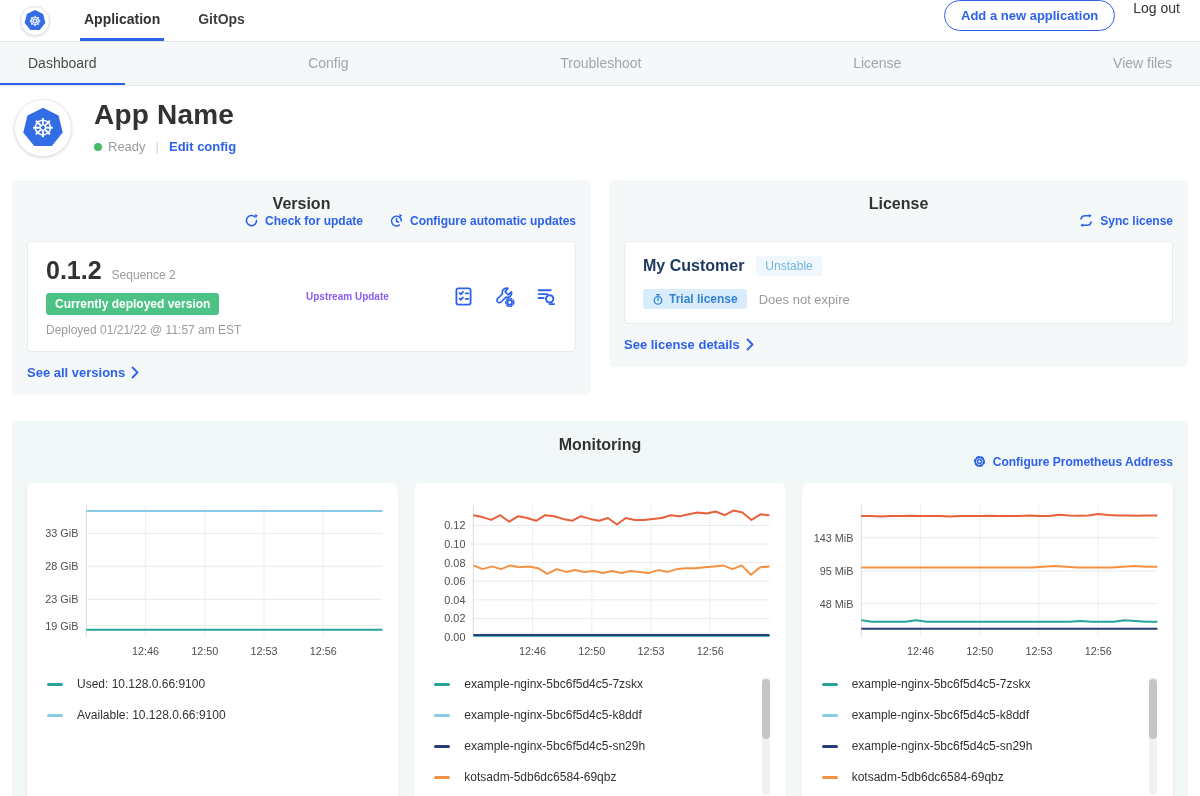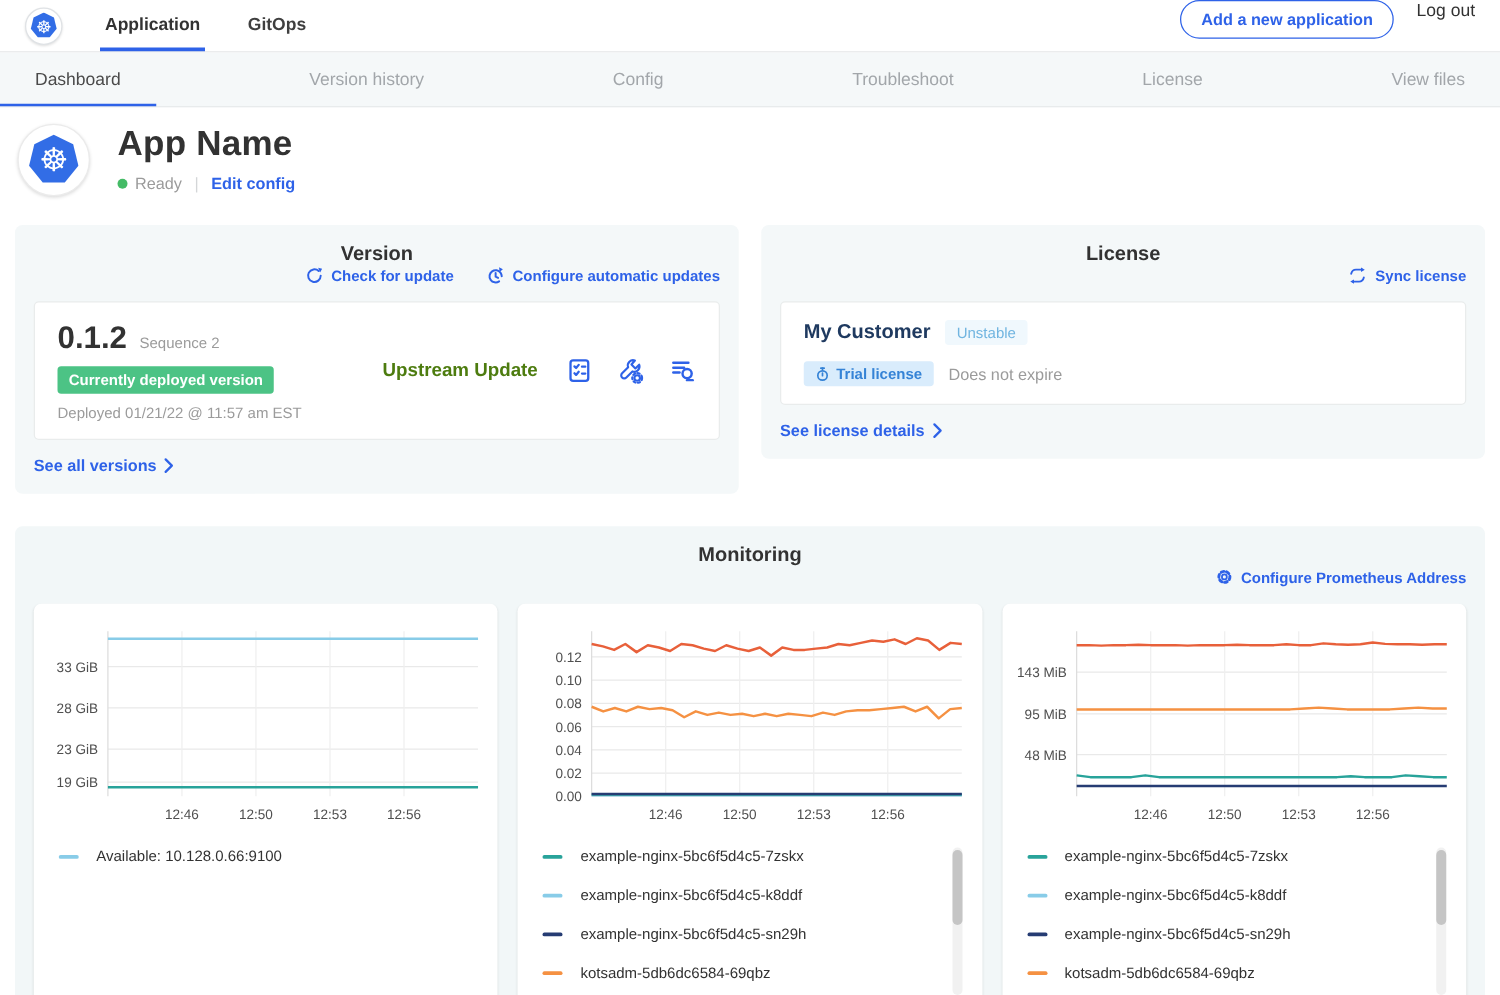--- a/index.html
+++ b/index.html
@@ -46,21 +46,21 @@
   .panel-links { margin-left:auto; display:flex; gap:26px; }
   .inner-card { background:#fff; border:1px solid #e9ecec; border-radius:4px; margin-top:13px; padding:14px 18px; }
 
   .version-inner { display:flex; align-items:center; }
   .version-left { min-width:230px; }
   .version-row { display:flex; align-items:baseline; }
   .version-num { font-size:25px; font-weight:bold; color:#323232; }
   .sequence { font-size:12px; color:#9b9b9b; margin-left:10px; }
   .deployed-badge { display:inline-block; margin-top:8px; background:var(--badge-green); color:#fff; font-size:12px; font-weight:bold; padding:4px 9px; border-radius:3px; }
   .deployed-at { margin-top:8px; font-size:12px; color:#9b9b9b; }
-  .version-source { flex:1; color:#4d7c0f; font-size:15px; font-weight:bold; padding-left:30px; }
+  .version-source { flex:1; color:#8b5cf6; font-size:10px; font-weight:bold; padding-left:30px; }
   .version-actions { display:flex; gap:20px; color:var(--accent-blue); align-items:center; }
   .version-actions .icon-btn { cursor:pointer; display:flex; }
   .see-link { margin-top:13px; display:flex; align-items:center; gap:6px; color:var(--accent-blue); font-weight:bold; font-size:13px; cursor:pointer; }
 
   .license-row1 { display:flex; align-items:center; gap:12px; }
   .customer-name { font-size:16px; font-weight:bold; color:var(--navy-text); }
   .badge-unstable { background:var(--unstable-bg); color:var(--unstable-text); font-size:12px; padding:3px 9px; border-radius:3px; }
   .license-row2 { display:flex; align-items:center; gap:12px; margin-top:13px; }
   .badge-trial { background:var(--trial-bg); color:var(--trial-text); font-size:12px; font-weight:bold; padding:3px 9px; border-radius:3px; display:inline-flex; align-items:center; gap:5px; }
   .expiry { color:#9b9b9b; font-size:13px; }
@@ -96,23 +96,20 @@
   </div>
   <div class="topnav-right">
     <button class="pill-btn">Add a new application</button>
     <span class="logout">Log out</span>
   </div>
 </div>
 
 <div class="subnav">
   <div class="subnav-tab active">
       <span>Dashboard</span>
-    </div>
-  <div class="subnav-tab">
-      <span>Version history</span>
     </div>
   <div class="subnav-tab">
       <span>Config</span>
     </div>
   <div class="subnav-tab">
       <span>Troubleshoot</span>
     </div>
   <div class="subnav-tab">
       <span>License</span>
     </div>
@@ -279,20 +276,24 @@
               <text x="172" y="162" text-anchor="middle" font-size="11" fill="#4f4f4f" font-family="Liberation Sans, sans-serif">12:50</text>
               <line x1="232" x2="232" y1="12" y2="144" stroke="#efefef" stroke-width="1"></line>
               <text x="232" y="162" text-anchor="middle" font-size="11" fill="#4f4f4f" font-family="Liberation Sans, sans-serif">12:53</text>
               <line x1="292" x2="292" y1="12" y2="144" stroke="#efefef" stroke-width="1"></line>
               <text x="292" y="162" text-anchor="middle" font-size="11" fill="#4f4f4f" font-family="Liberation Sans, sans-serif">12:56</text>
               <line x1="52" x2="52" y1="12" y2="144" stroke="#dcdcdc" stroke-width="1"></line>
               <polyline points="52.0,17.9 352.0,17.9" fill="none" stroke="#88cce8" stroke-width="2" stroke-linejoin="round"></polyline>
               <polyline points="52.0,136.7 352.0,136.7" fill="none" stroke="#28a39a" stroke-width="2" stroke-linejoin="round"></polyline>
             </svg></div>
         <div class="legend">
+            <div class="legend-item">
+              <span class="legend-dash" style="background: rgb(40, 163, 154);"></span>
+              <span>Used: 10.128.0.66:9100</span>
+            </div>
             <div class="legend-item">
               <span class="legend-dash" style="background: rgb(136, 204, 232);"></span>
               <span>Available: 10.128.0.66:9100</span>
             </div>
           </div>
         <div class="chart-title">Disk Usage</div>
       </div>
       <div class="chart-card">
         <div class="chart-svg-wrap"><svg viewBox="0 0 360 168" width="100%" height="168" preserveAspectRatio="none">
               <line x1="52" x2="352" y1="144" y2="144" stroke="#e9e9e9" stroke-width="1"></line>

